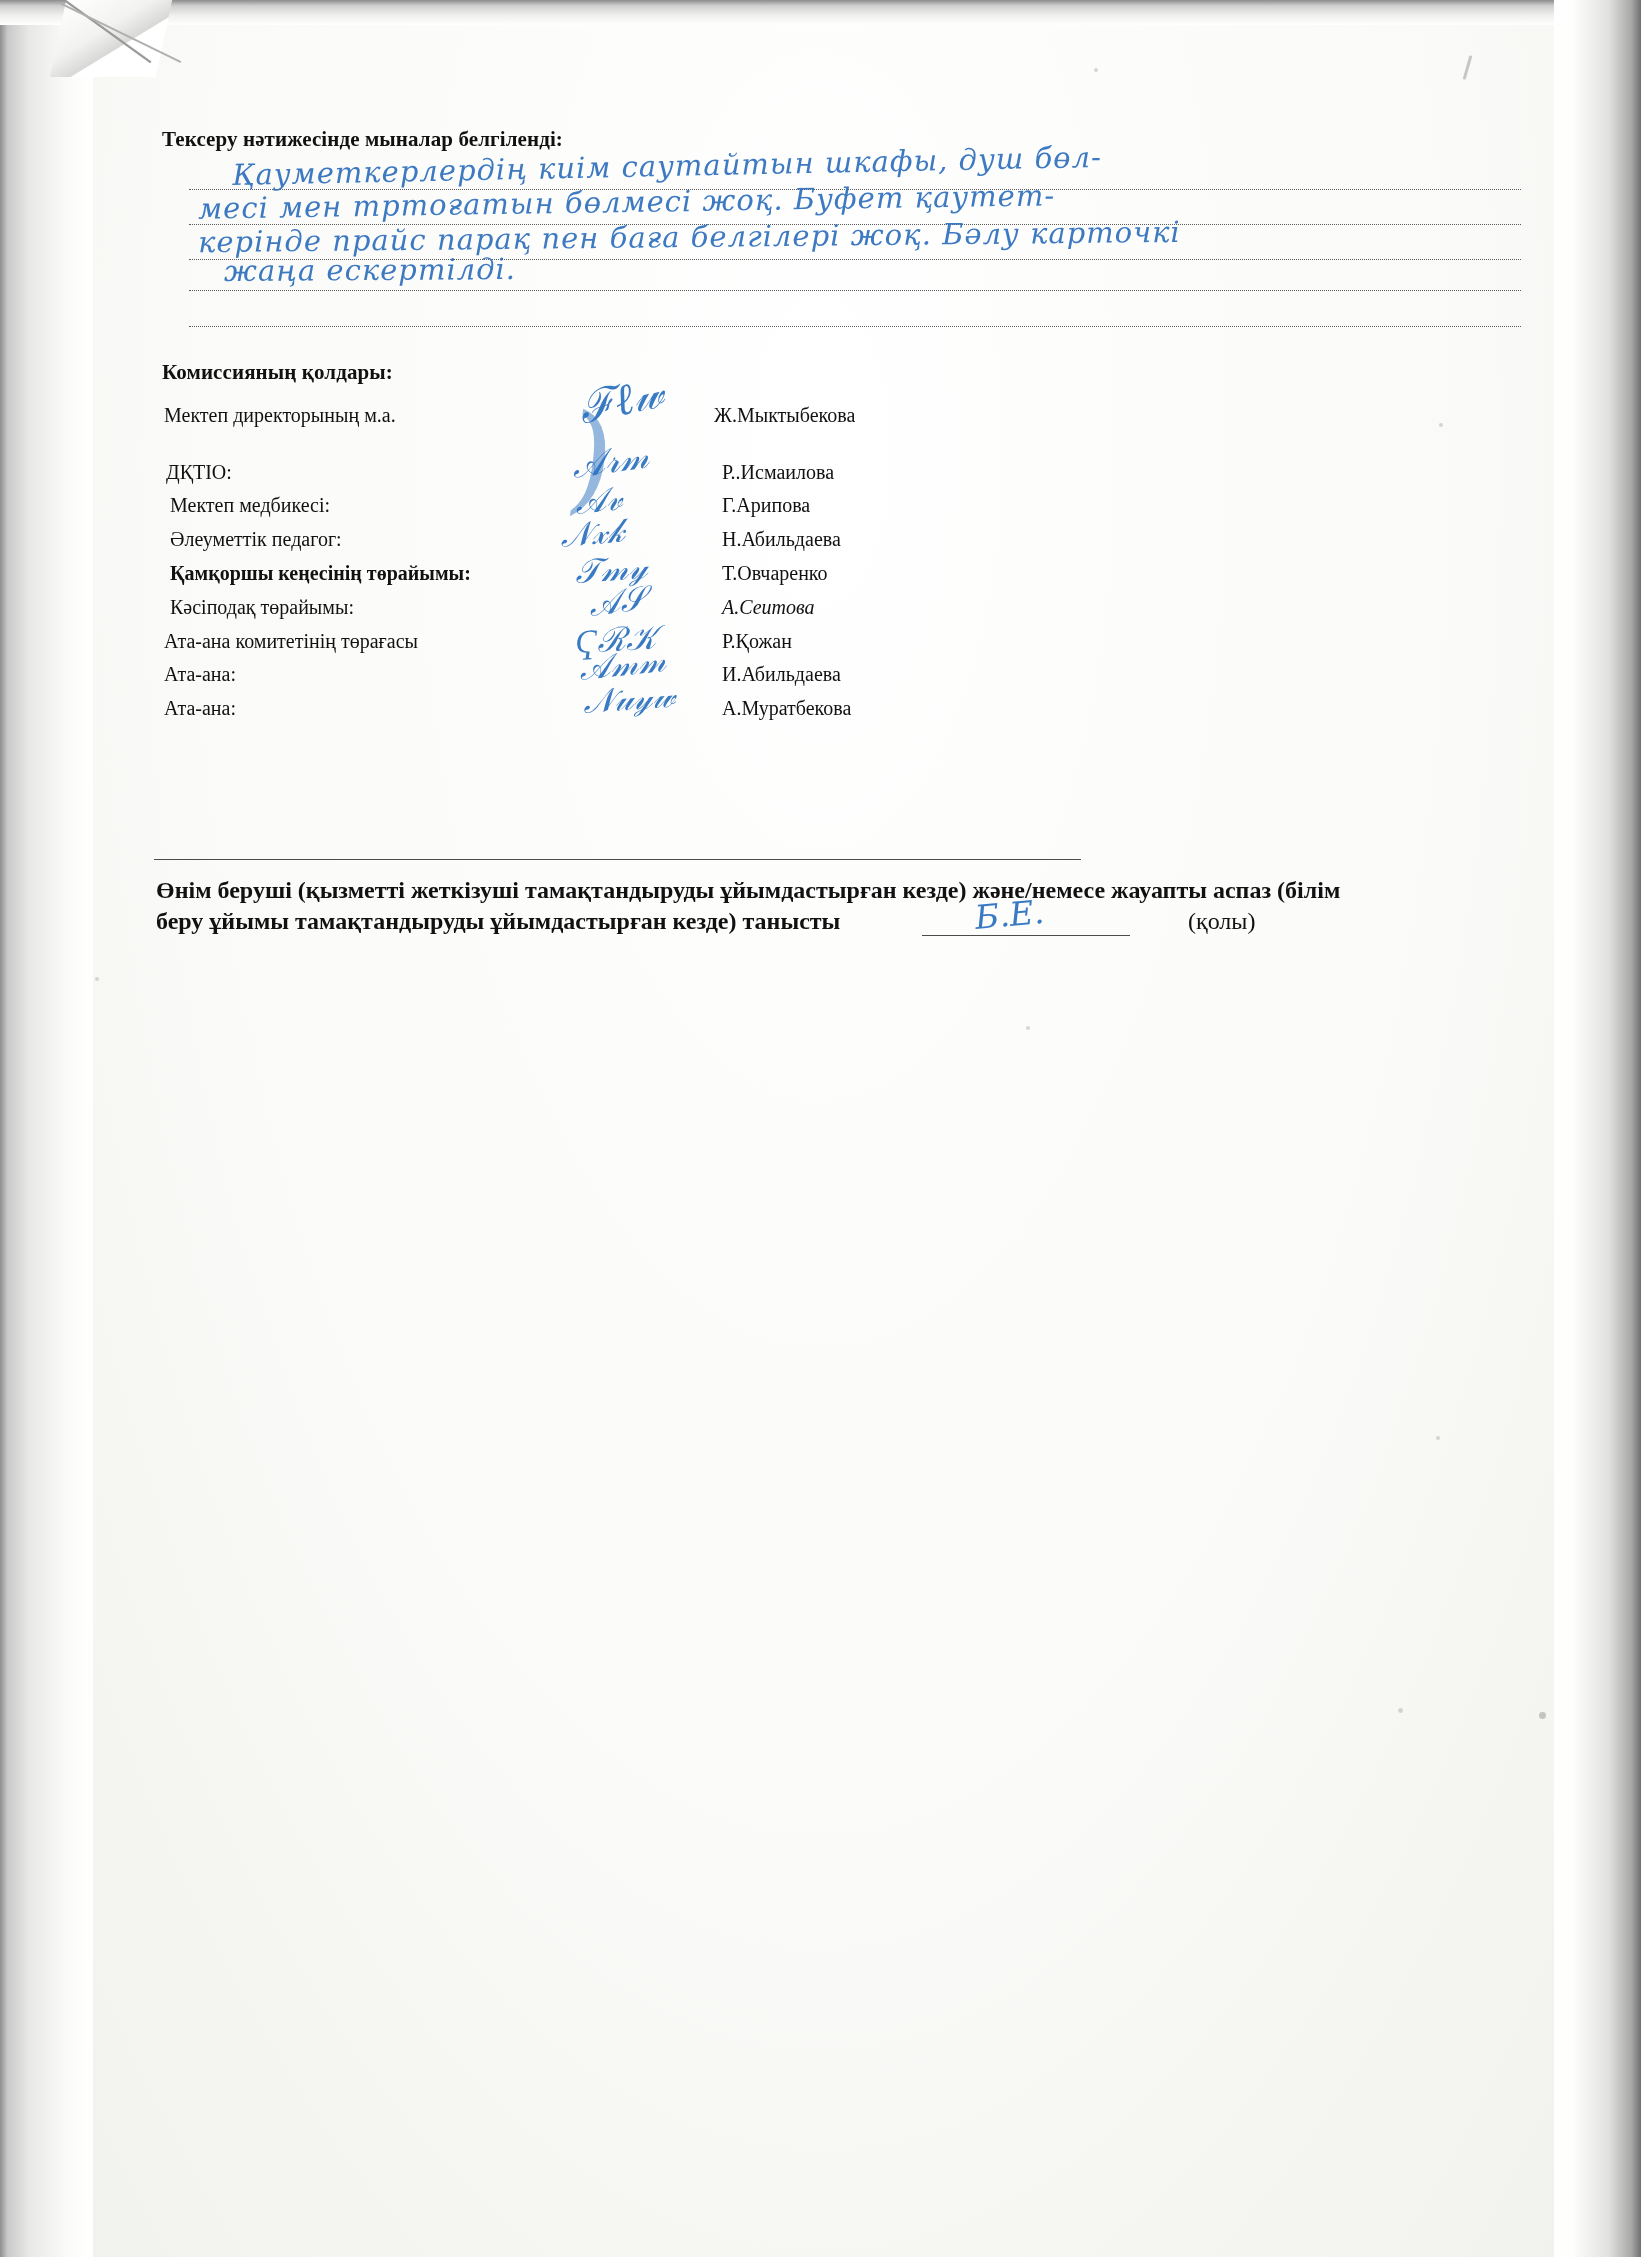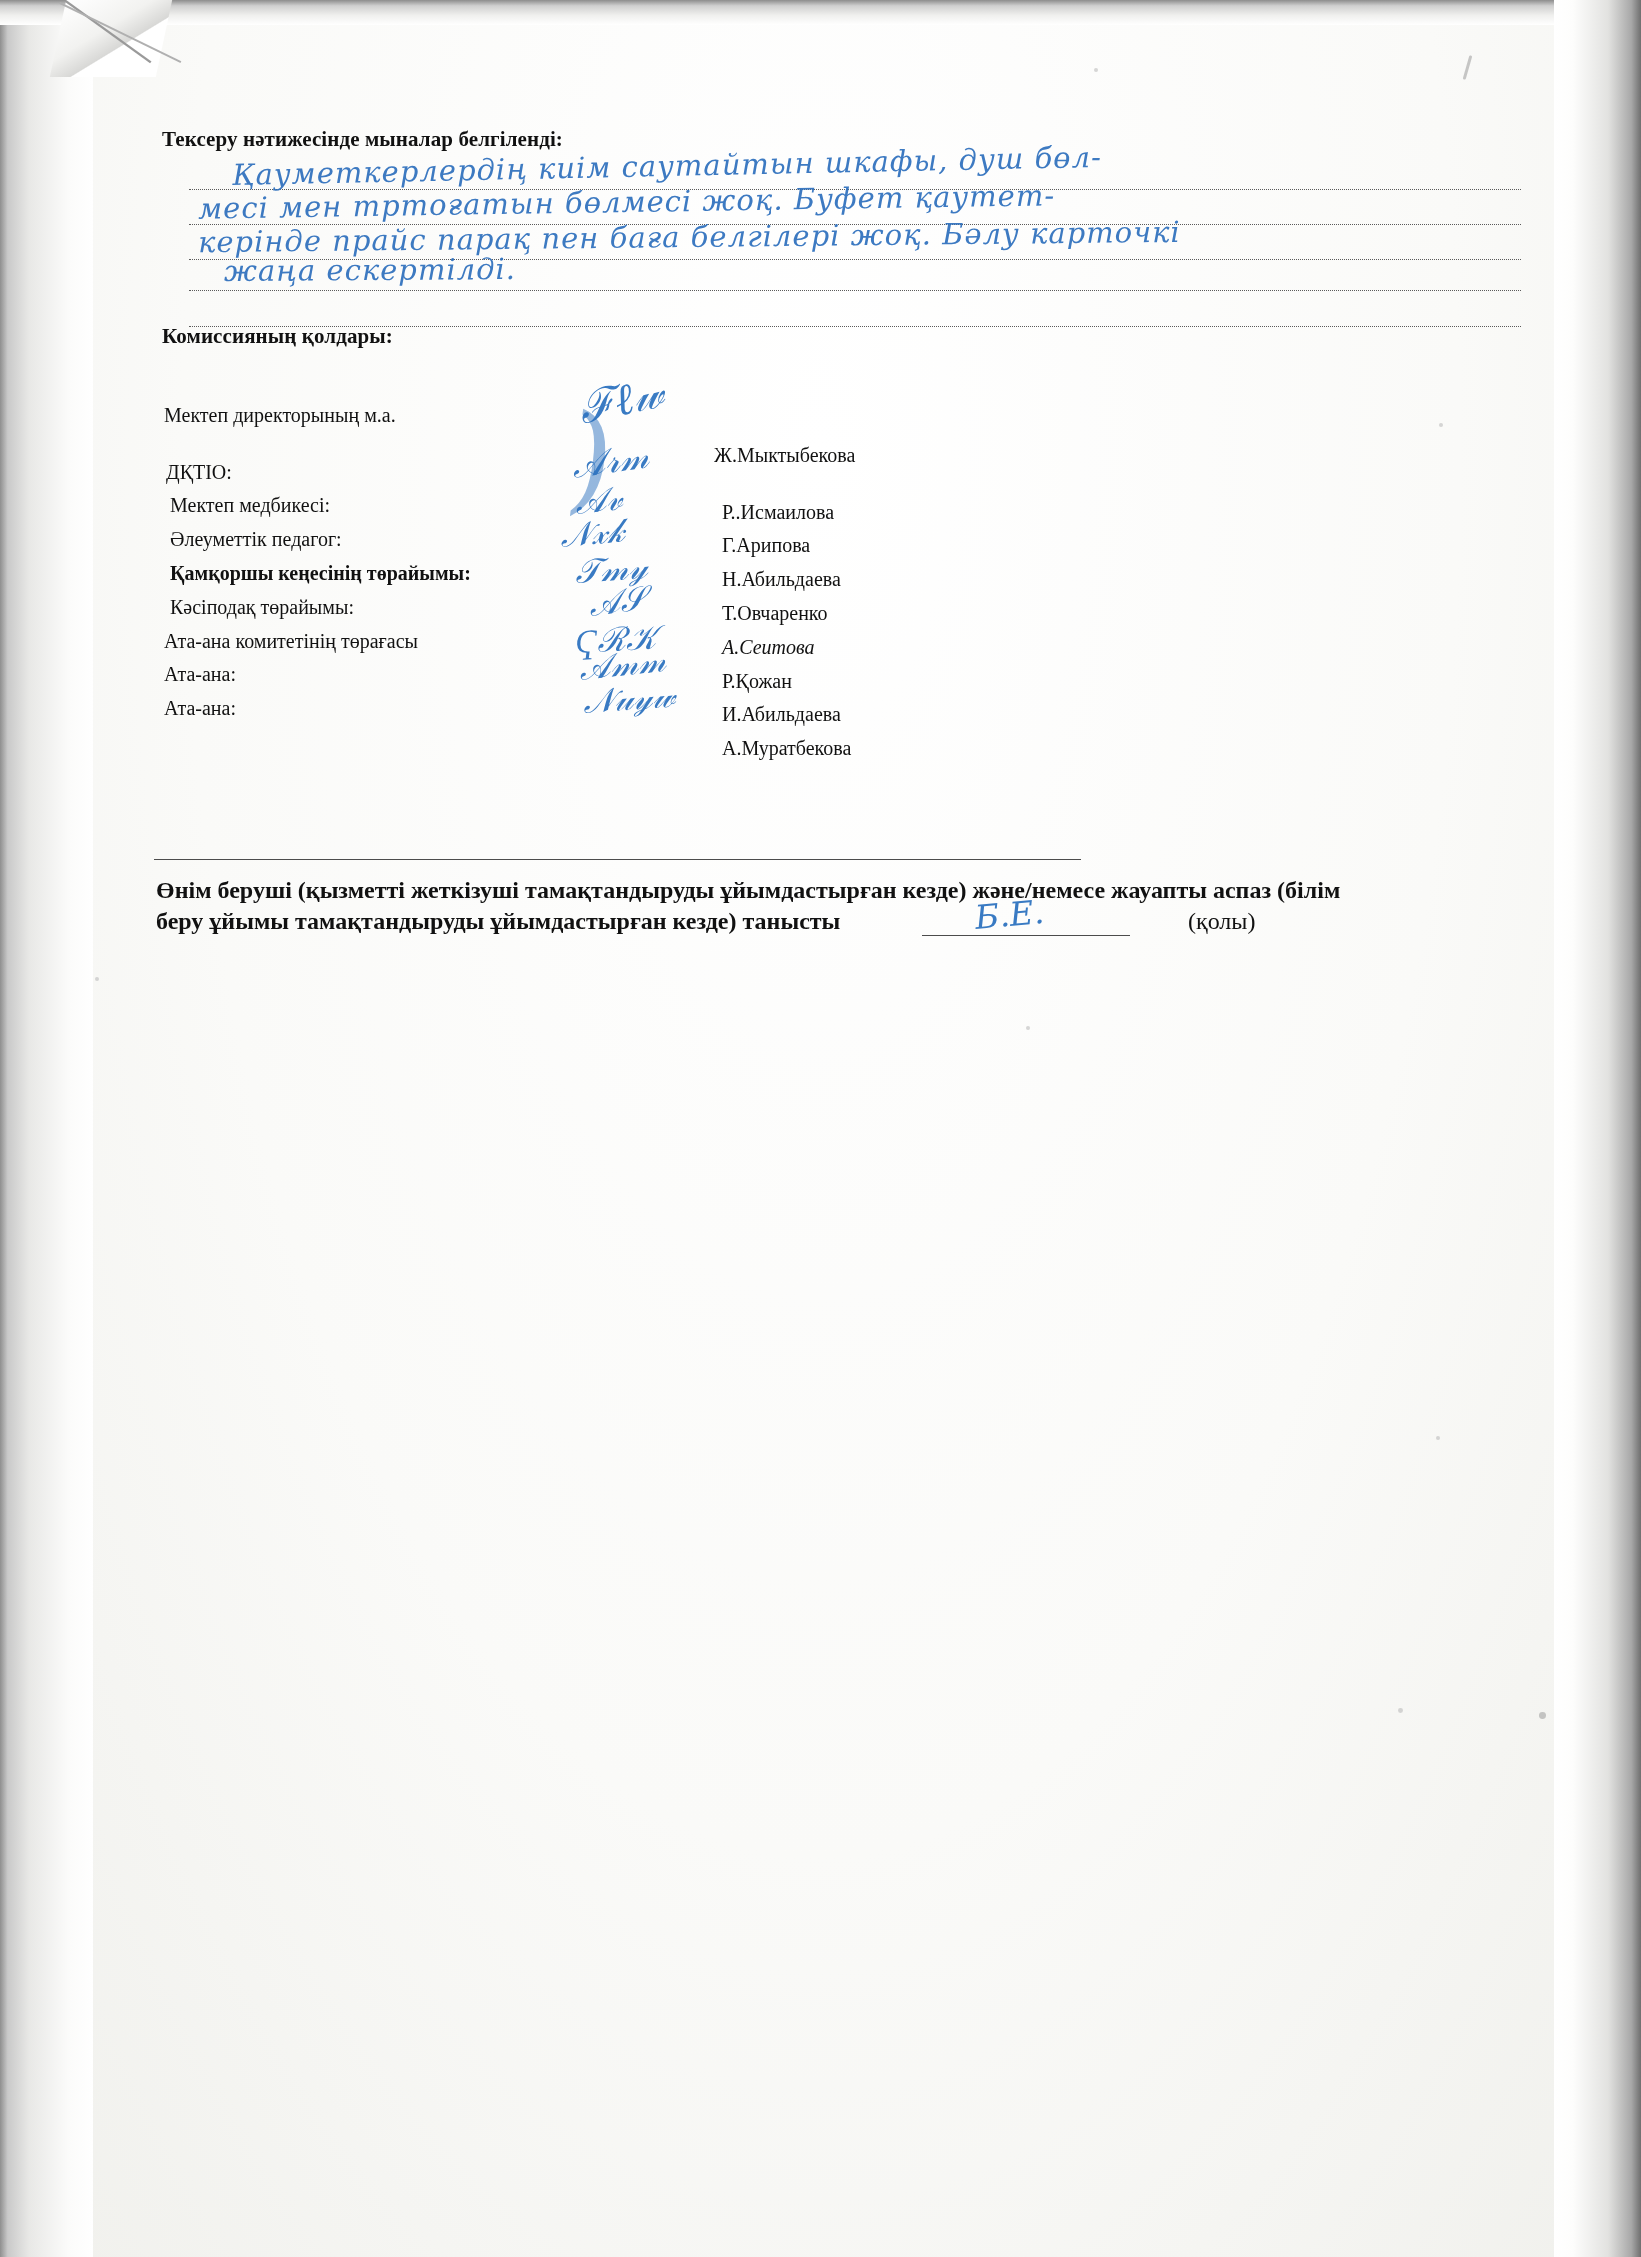--- a/index.html
+++ b/index.html
@@ -103,21 +103,20 @@
 
   .role {
     position: absolute;
     font-size: 20px;
     white-space: nowrap;
   }
   .person {
     position: absolute;
     font-size: 20px;
     white-space: nowrap;
-    margin-top: 40px;
   }
 
   .sig {
     position: absolute;
     color: #2f74c0;
     font-family: "DejaVu Serif", serif;
     font-style: italic;
     white-space: nowrap;
     transform-origin: left center;
     opacity: 0.95;
@@ -160,21 +159,21 @@
     <div class="dotline" style="left:189px; top:224px; width:1332px;"></div>
     <div class="dotline" style="left:189px; top:259px; width:1332px;"></div>
     <div class="dotline" style="left:189px; top:290px; width:1332px;"></div>
     <div class="dotline" style="left:189px; top:326px; width:1332px;"></div>
 
     <div class="hand" style="left:232px; top:149px; font-size:29px; transform:rotate(-1.2deg); letter-spacing:1px;">Қауметкерлердің киім саутайтын шкафы,  душ бөл-</div>
     <div class="hand" style="left:198px; top:185px; font-size:29px; transform:rotate(-0.9deg); letter-spacing:1px;">месі мен тртоғатын бөлмесі жоқ. Буфет қауmет-</div>
     <div class="hand" style="left:198px; top:220px; font-size:29px; transform:rotate(-0.6deg); letter-spacing:1px;">керінде прайс парақ пен баға белгілері жоқ. Бәлу карточкі</div>
     <div class="hand" style="left:224px; top:253px; font-size:29px; transform:rotate(-0.4deg); letter-spacing:1px;">жаңа ескертілді.</div>
 
-    <div class="heading-bold" style="left:162px; top:324px;">Комиссияның қолдары:</div>
+    <div class="heading-bold" style="left:162px; top:360px;">Комиссияның қолдары:</div>
 
     <div class="role" style="left:164px; top:404px;">Мектеп директорының м.а.</div>
     <div class="person" style="left:714px; top:404px;">Ж.Мыктыбекова</div>
 
     <div class="role" style="left:166px; top:461px;">ДҚТІО:</div>
     <div class="person" style="left:722px; top:461px;">Р..Исмаилова</div>
 
     <div class="role" style="left:170px; top:494px;">Мектеп медбикесі:</div>
     <div class="person" style="left:722px; top:494px;">Г.Арипова</div>
 

